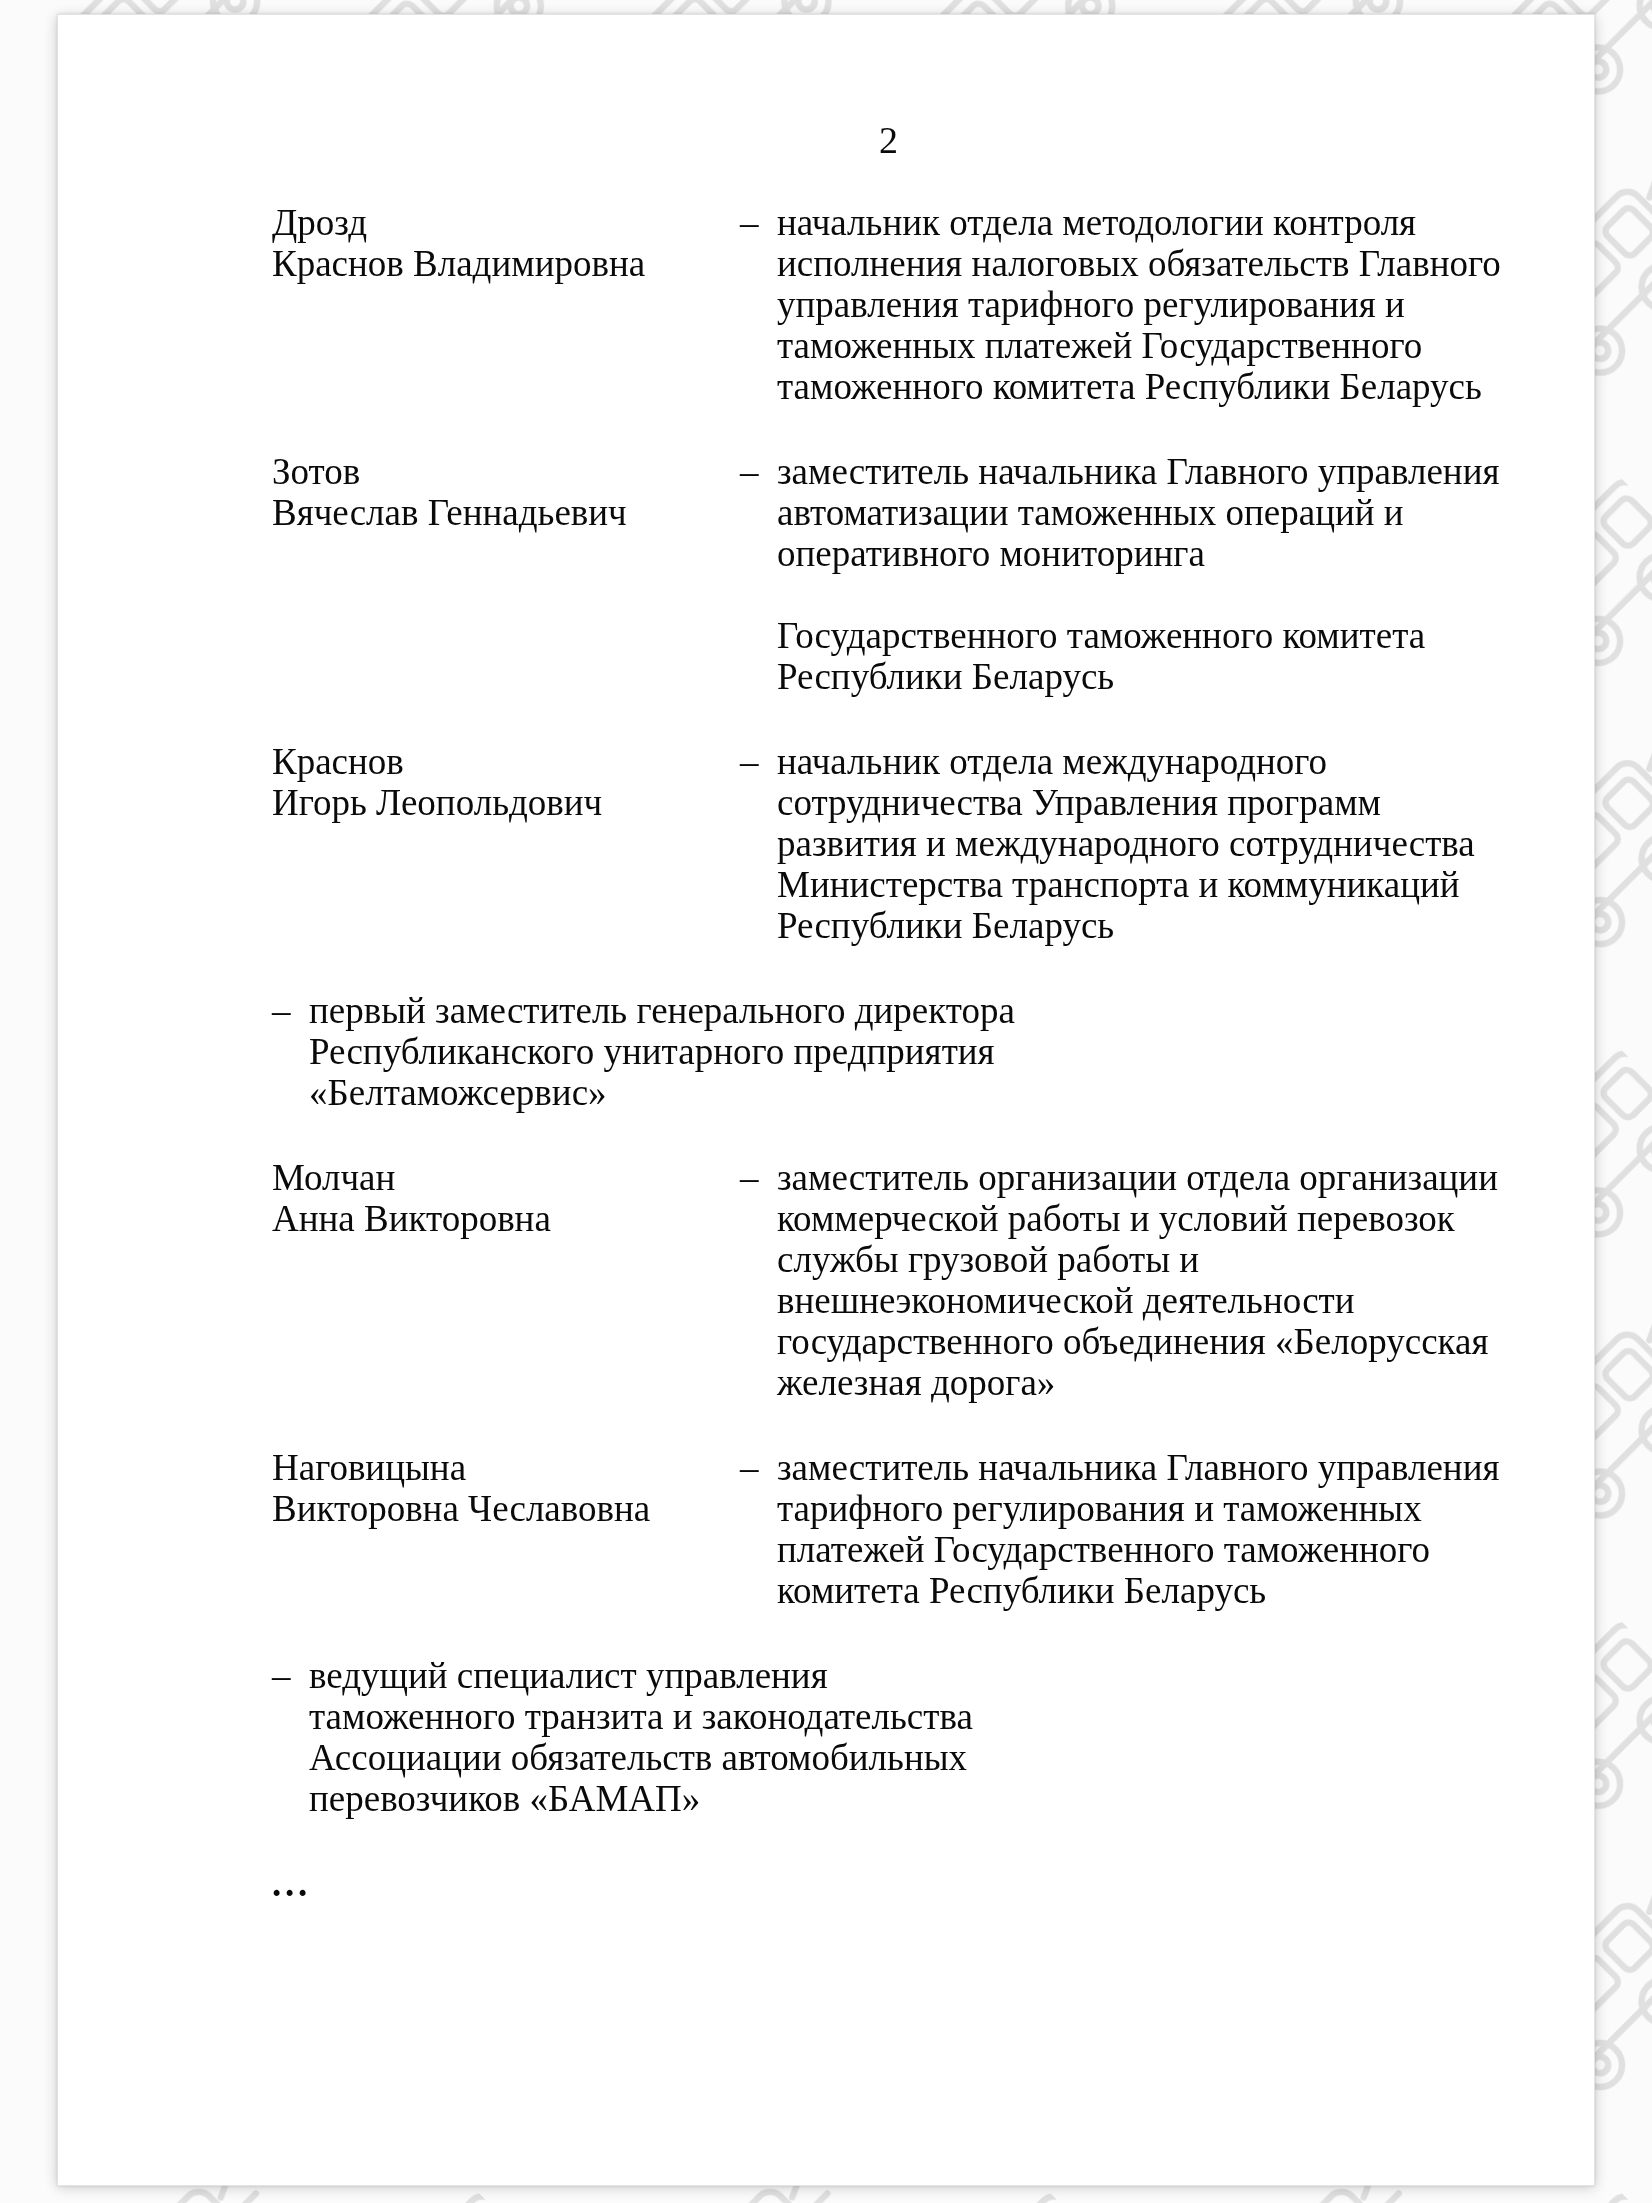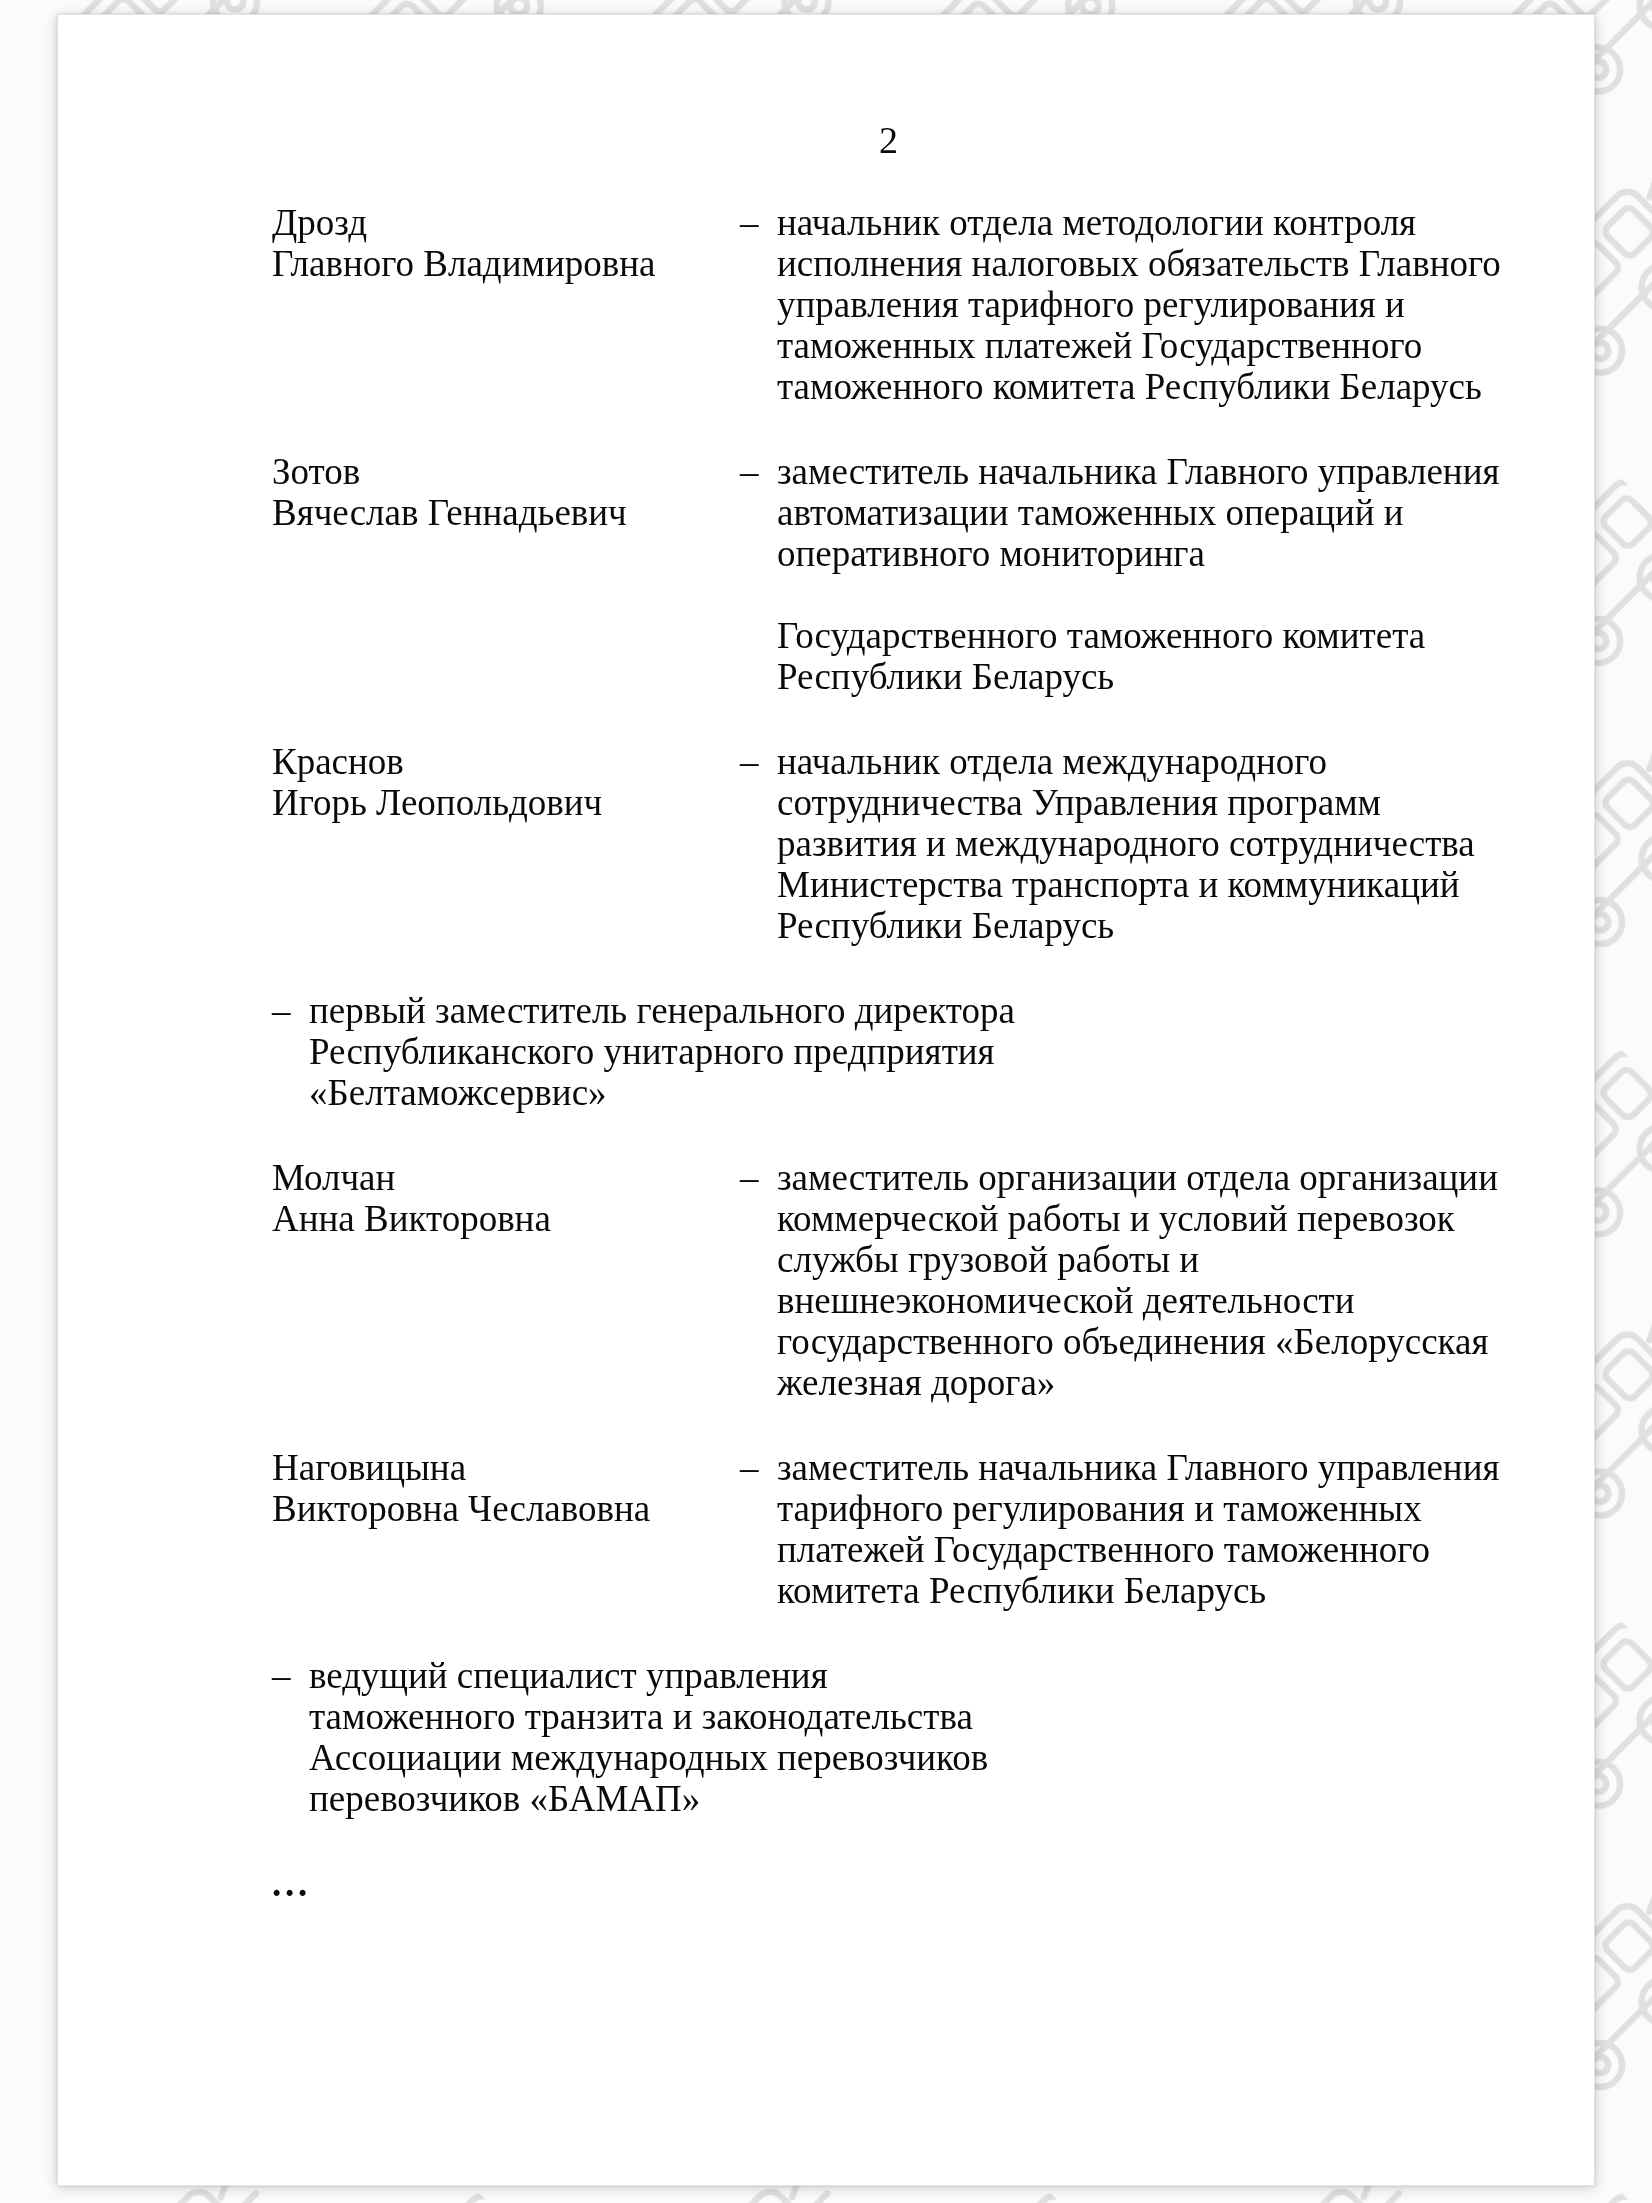--- a/index.html
+++ b/index.html
@@ -95,21 +95,21 @@
   <rect width="1800" height="2400" fill="#fbfbfb"></rect>
   <rect width="1800" height="2400" fill="url(#truckpat)"></rect>
 </svg>
 
 <div class="page">
 
   <div class="page-number">2</div>
 
   <div class="entry-row">
     <div class="name-col">Дрозд
-Главного Владимировна</div>
+Краснов Владимировна</div>
     <div class="dash-col">–</div>
     <div class="pos-col">начальник отдела методологии контроля
 исполнения налоговых обязательств Главного
 управления тарифного регулирования и
 таможенных платежей Государственного
 таможенного комитета Республики Беларусь</div>
   </div>
 
   <div class="entry-row">
     <div class="name-col">Зотов
@@ -160,20 +160,20 @@
     <div class="pos-col">заместитель начальника Главного управления
 тарифного регулирования и таможенных
 платежей Государственного таможенного
 комитета Республики Беларусь</div>
   </div>
 
   <div class="entry-row">
     <div class="dash-col">–</div>
     <div class="pos-col">ведущий специалист управления
 таможенного транзита и законодательства
-Ассоциации международных перевозчиков
+Ассоциации обязательств автомобильных
 перевозчиков «БАМАП»</div>
   </div>
 
   <div class="ellipsis">...</div>
 
 </div>
 
 
 </body></html>

